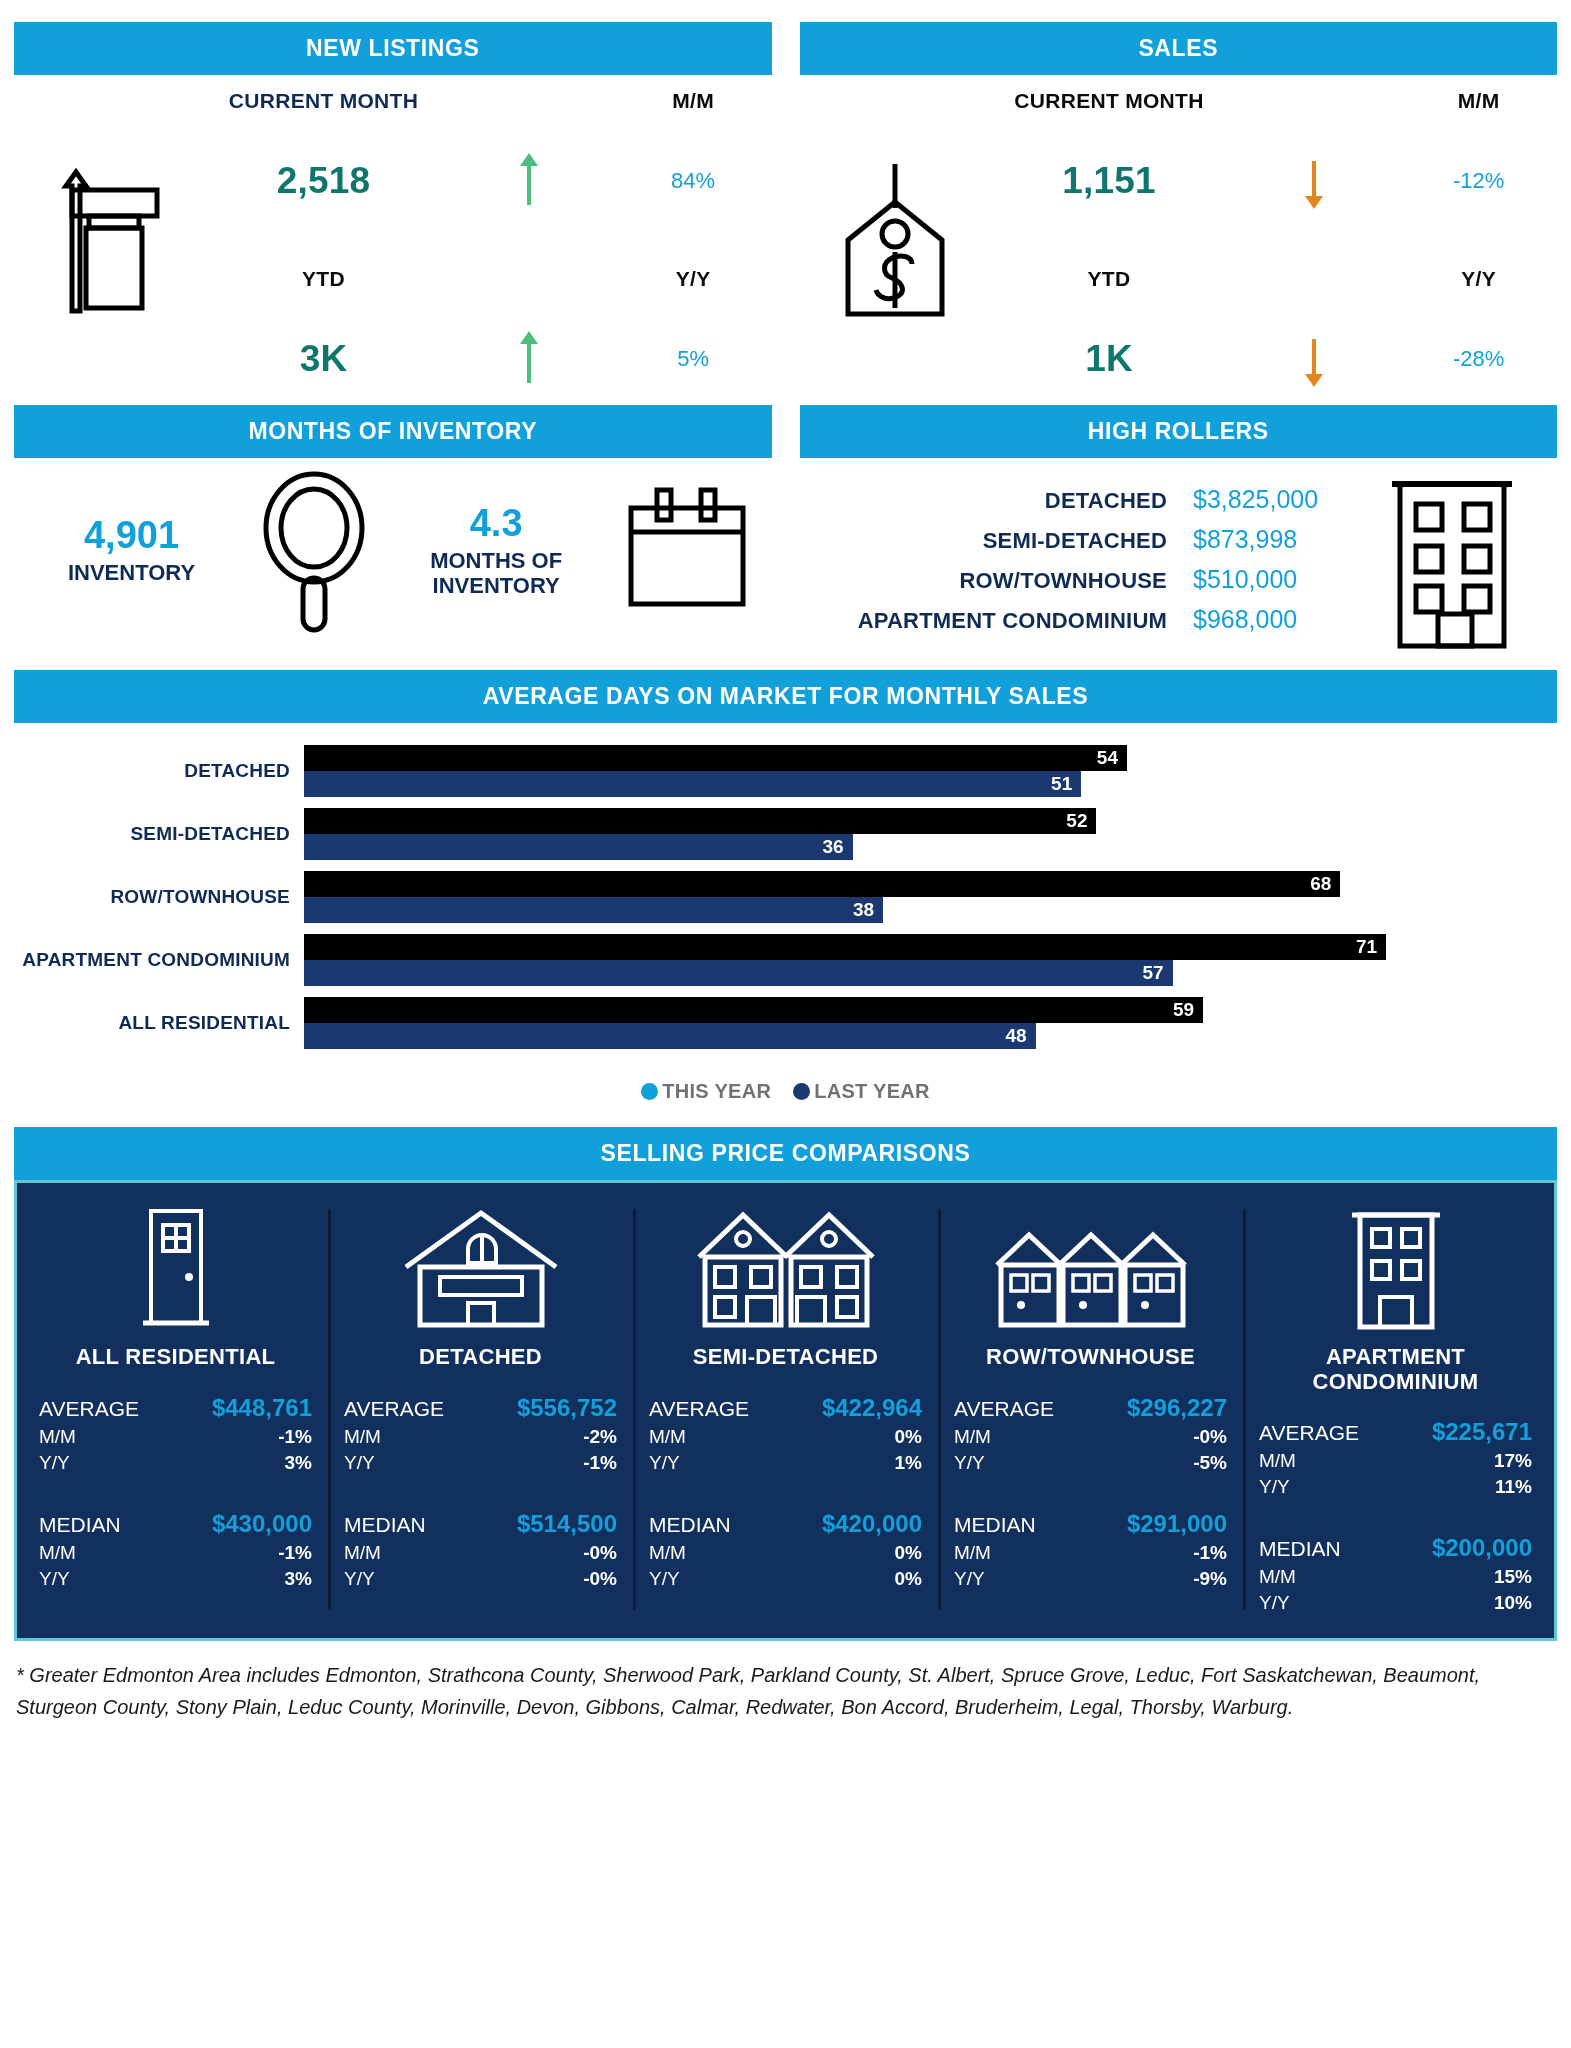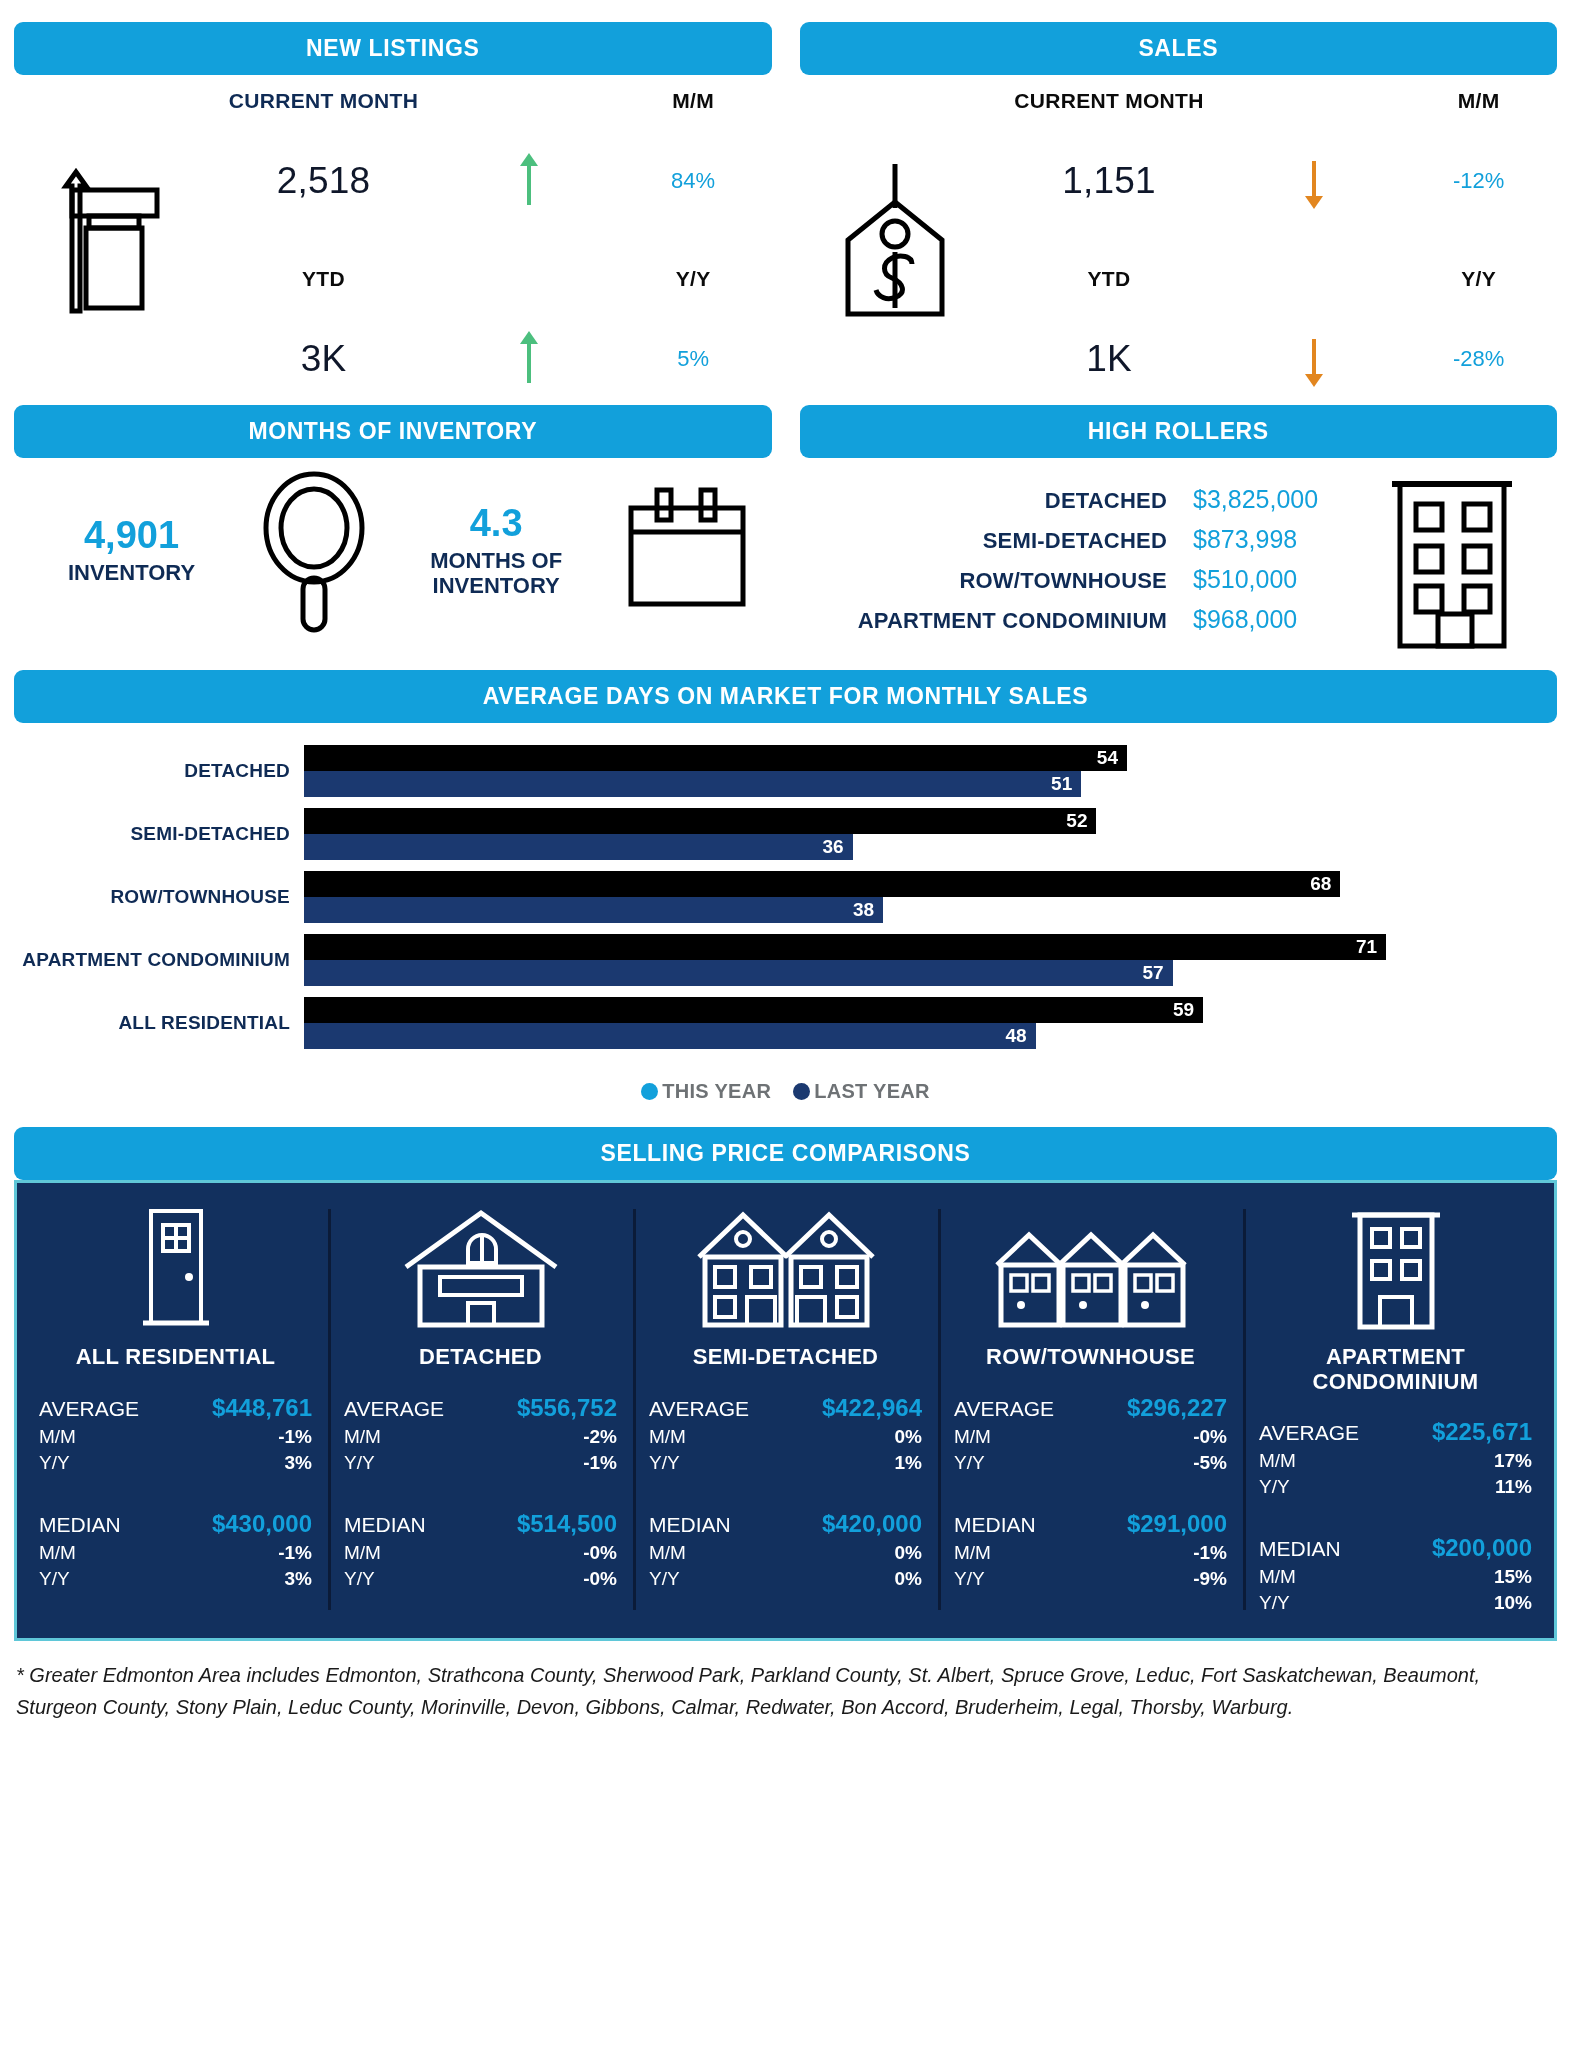--- a/index.html
+++ b/index.html
@@ -73,21 +73,20 @@
 
   
   .bar {
     background: #12a0db;
     color: #ffffff;
     font-size: 23px;
     font-weight: bold;
     letter-spacing: .6px;
     text-align: center;
     padding: 13px 0;
-    border-radius: 9px;
   }
 
   
   .row2 { display: flex; gap: 28px; margin: 22px 14px 0 14px; }
   .col { flex: 1; min-width: 0; }
 
   .panel-body {
     display: flex; align-items: center;
     padding: 14px 0 4px 0;
   }
@@ -101,21 +100,21 @@
     align-items: center;
     row-gap: 2px;
     gap: 40px;
   }
   .lbl {
     color: #0f2b55; font-size: 21px; font-weight: bold;
     text-align: center; letter-spacing: .3px;
   }
   .lbl.blk { color: #0b0b0b; }
   .big {
-    color: #0f172a; font-size: 37px; font-weight: normal;
+    color: #0f766e; font-size: 37px; font-weight: bold;
     text-align: center; letter-spacing: .2px;
   }
   .pct { color: #12a0db; font-size: 22px; text-align: center; }
   .arrow-cell { display:flex; justify-content:center; align-items:center; height: 56px; }
   .arrow { width: 26px; height: 52px; position: relative; }
   .arrow .shaft {
     position: absolute; left: 11px; top: 6px; width: 4px; height: 44px;
   }
   .arrow .head {
     position: absolute; left: 4px; width: 0; height: 0;

